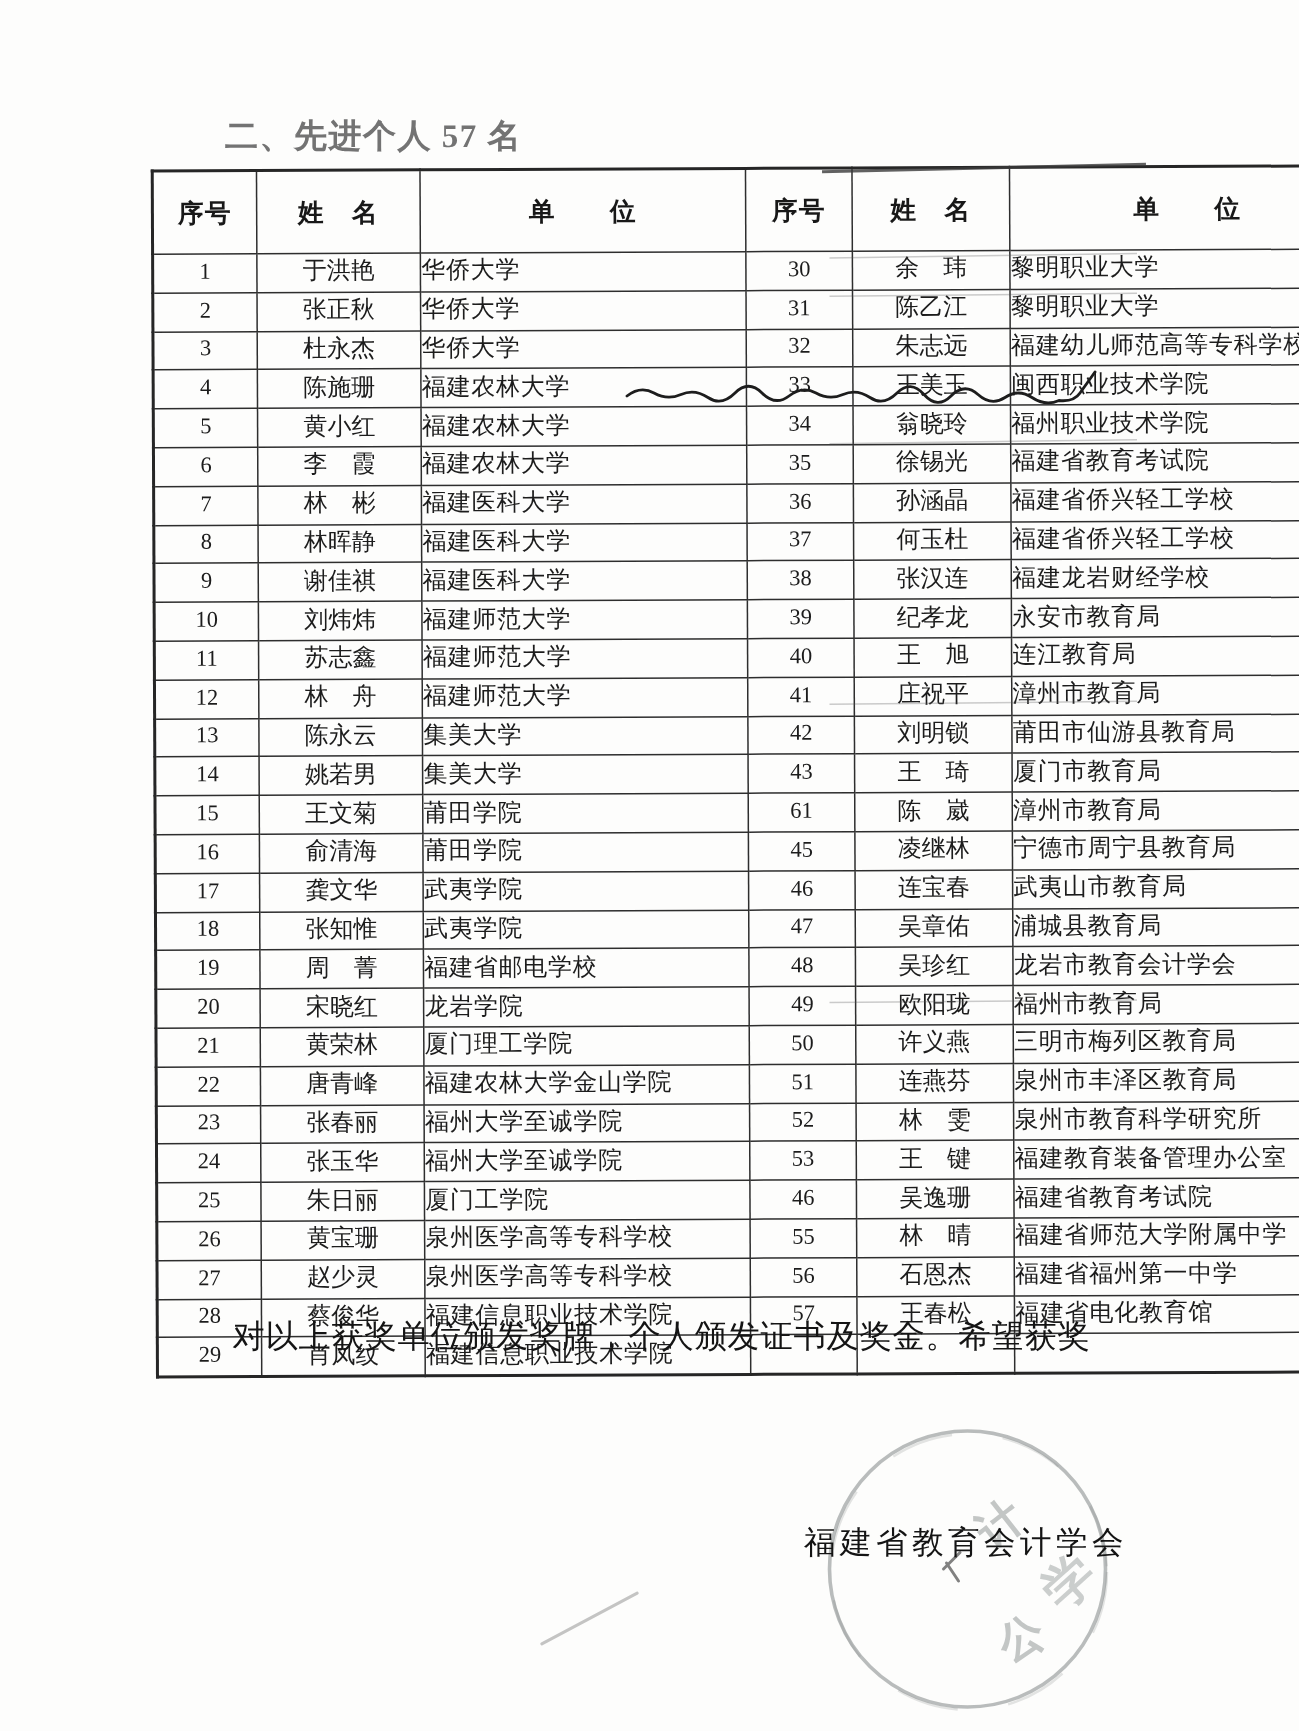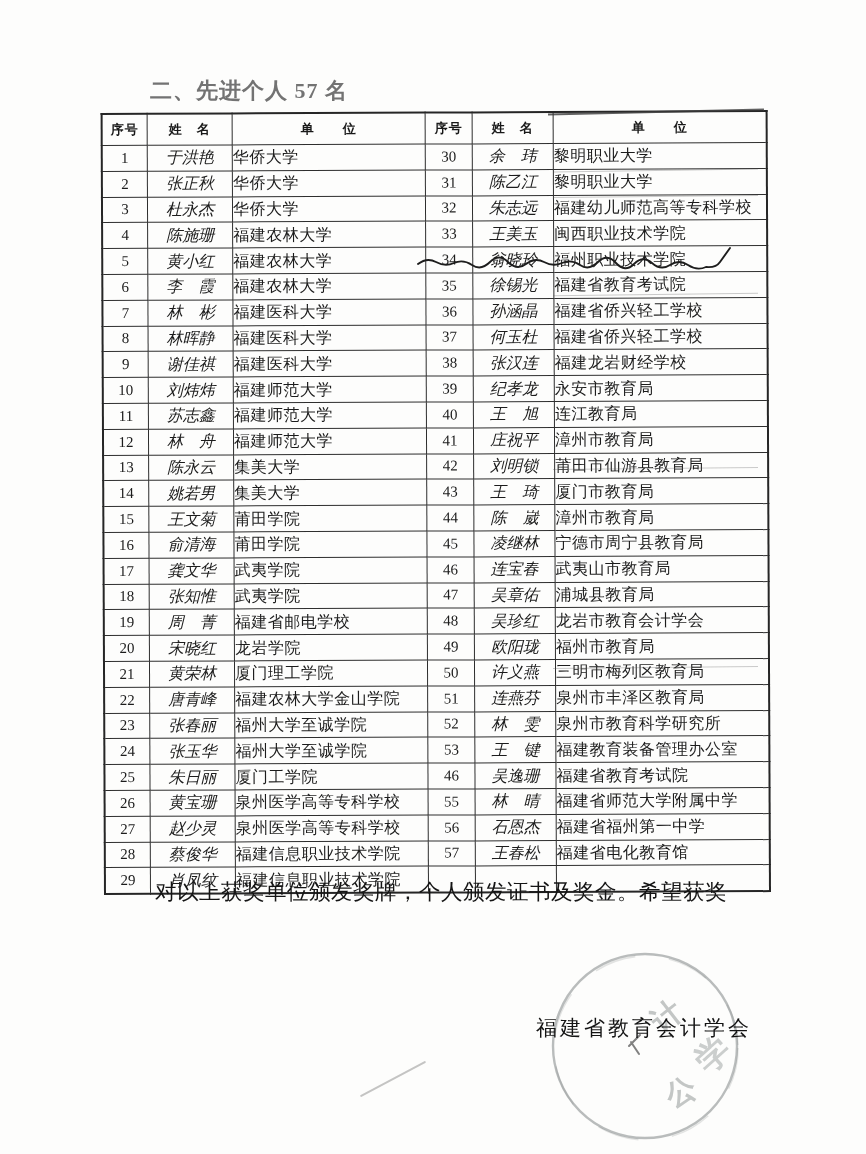--- a/index.html
+++ b/index.html
@@ -24,31 +24,31 @@
     transform-origin:left bottom;
   }
   table.awards{
     border-collapse:collapse;table-layout:fixed;
     width:658px;
     border:2px solid #262626;
     background:transparent;
   }
   table.awards th{
     border:1px solid #2e2e2e;
-    height:30px;font-size:13px;font-weight:bold;
-    letter-spacing:1px;color:#181818;padding:0;
+    height:30px;font-size:17px;font-weight:bold;
+    letter-spacing:1px;color:#181818;padding:12px;
     text-align:center;
   }
   table.awards td{
     border:1px solid #2e2e2e;
     height:24.8px;padding:0;line-height:1;
     white-space:nowrap;overflow:hidden;color:#1c1c1c;
   }
   td.num{text-align:center;font-size:15px;}
-  td.name{text-align:center;font-size:16px;font-style:italic;}
+  td.name{text-align:center;font-size:16px;}
   td.unit{text-align:left;padding-left:8px;font-size:16px;letter-spacing:0.5px;}
 
   .closing{
     position:absolute;left:112px;top:874px;width:682px;
     font-size:21.5px;line-height:39px;color:#141414;letter-spacing:0.5px;font-family:Liberation Mono, monospace;
   }
   .closing .line1{text-indent:43px;}
 
   .signature{
     position:absolute;left:536px;top:1014px;
@@ -214,21 +214,21 @@
             <td class="name">姚若男</td>
             <td class="unit">集美大学</td>
             <td class="num">43</td>
             <td class="name">王　琦</td>
             <td class="unit">厦门市教育局</td>
           </tr>
           <tr>
             <td class="num">15</td>
             <td class="name">王文菊</td>
             <td class="unit">莆田学院</td>
-            <td class="num">44</td>
+            <td class="num">61</td>
             <td class="name">陈　崴</td>
             <td class="unit">漳州市教育局</td>
           </tr>
           <tr>
             <td class="num">16</td>
             <td class="name">俞清海</td>
             <td class="unit">莆田学院</td>
             <td class="num">45</td>
             <td class="name">凌继林</td>
             <td class="unit">宁德市周宁县教育局</td>

